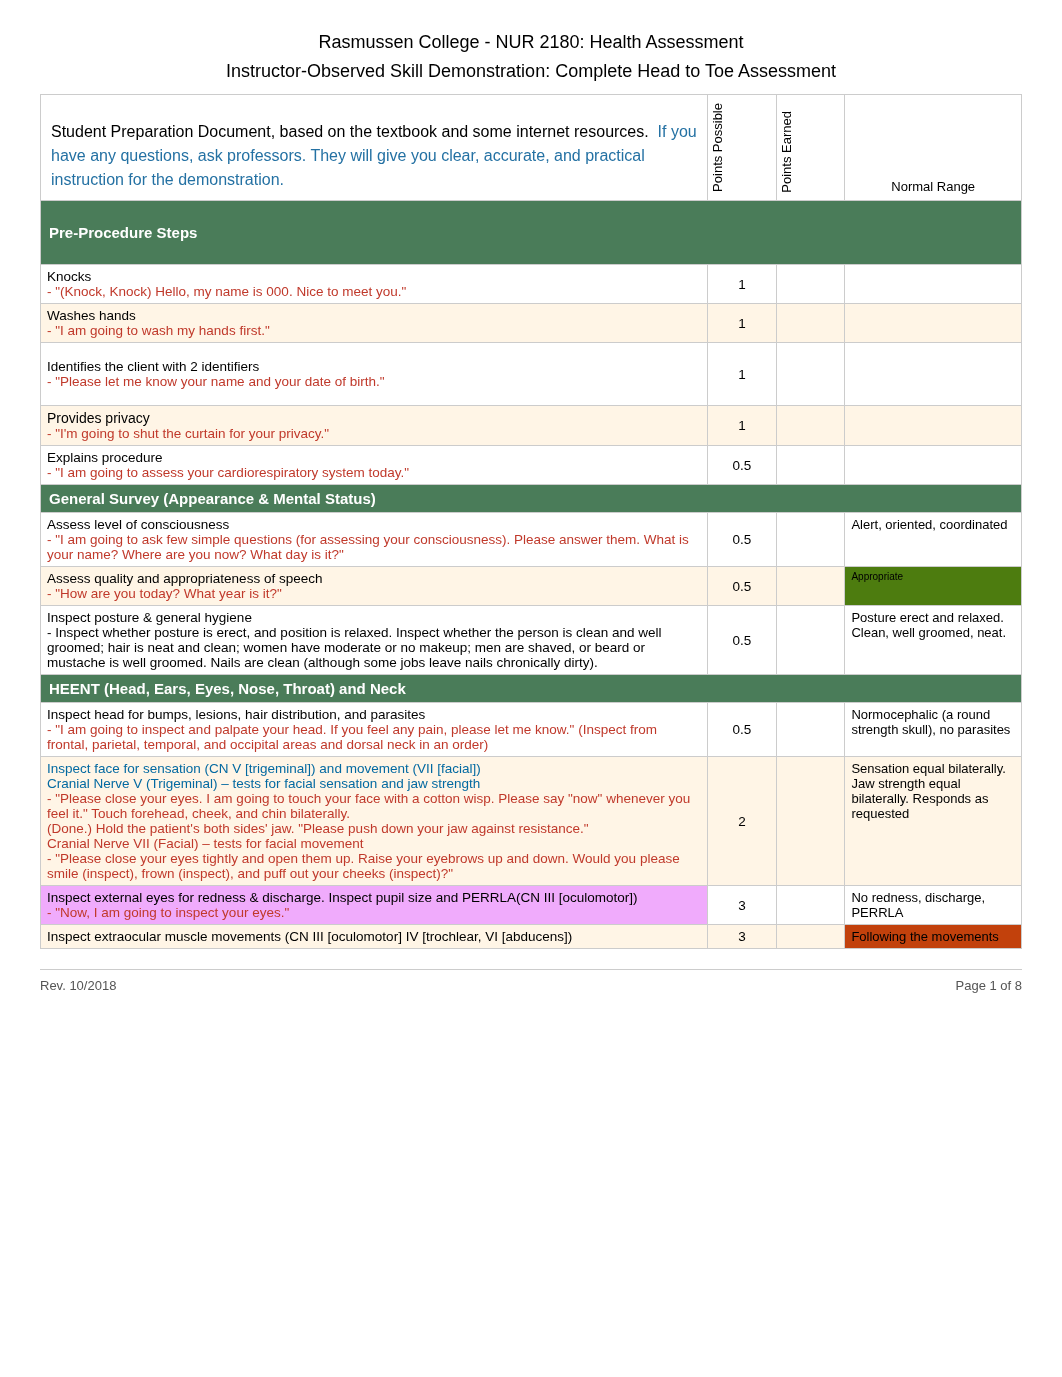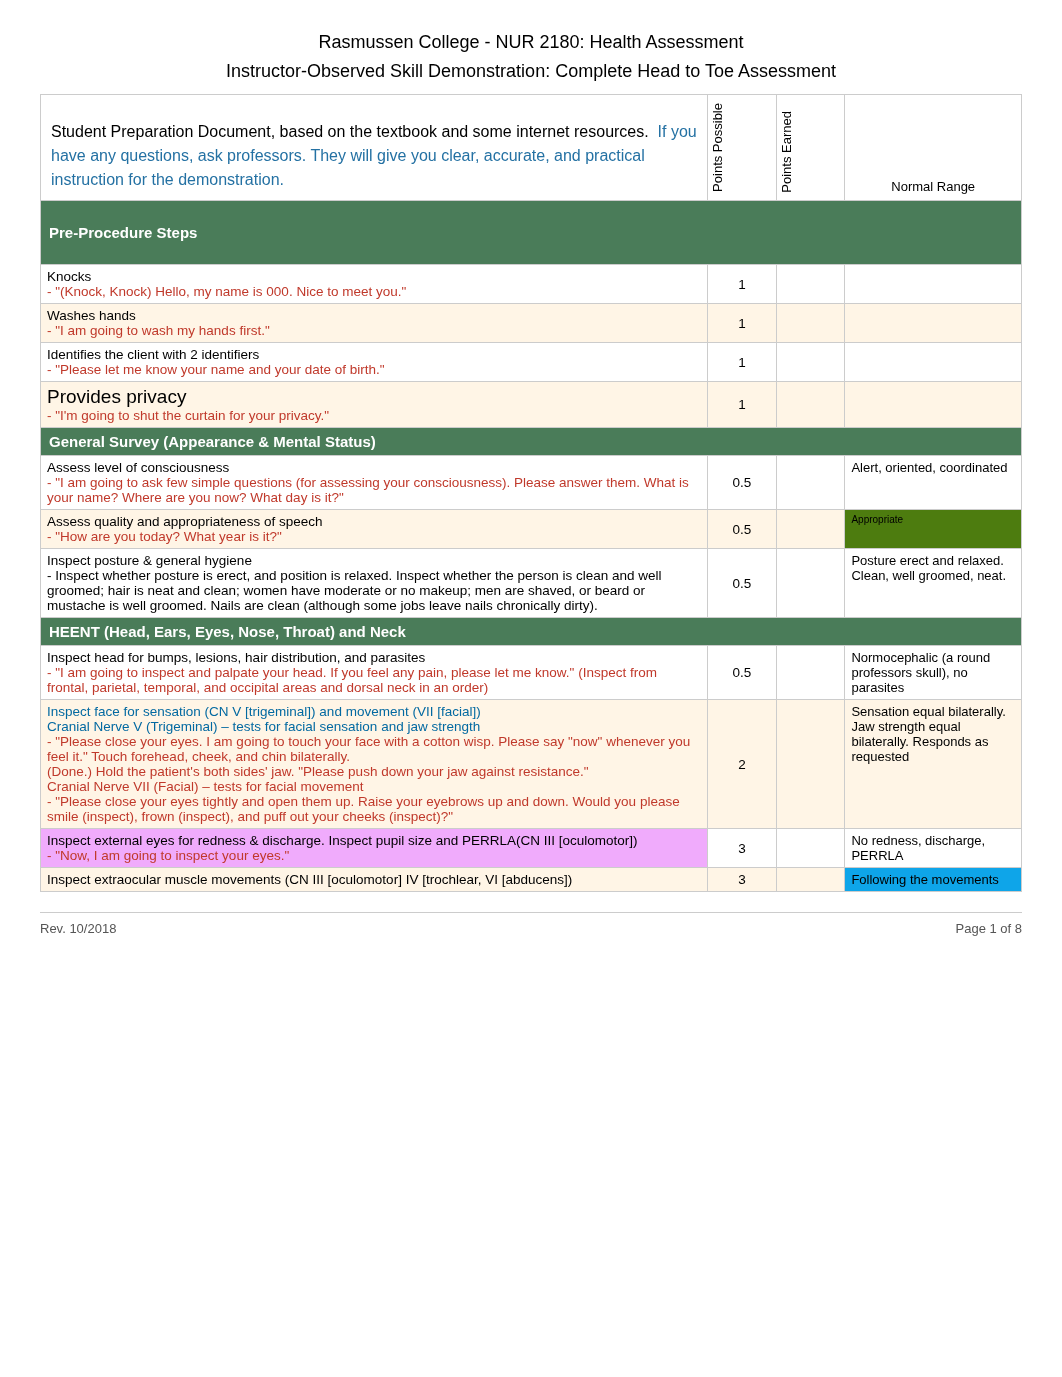--- a/index.html
+++ b/index.html
@@ -114,36 +114,45 @@
       <tr style="background-color: rgb(255, 245, 230);">
         <td class="col-description" style="background-color:#fff5e6; padding:4px 6px; border:1px solid #ccc; vertical-align:top;">
           <div style="font-size:13.5px; color:#000; white-space:pre-line;">Washes hands</div>
           <div style="font-size:13.5px; color:#c0392b;">- "I am going to wash my hands first."</div>
         </td>
         <td class="col-points-possible points-cell" style="background-color:#fff5e6; text-align:center; vertical-align:middle; border:1px solid #ccc; font-size:13.5px;">1</td>
         <td class="col-points-earned" style="background-color:#fff5e6; border:1px solid #ccc;"></td>
         <td class="col-normal-range normal-range-cell" style="background-color:#fff5e6; border:1px solid #ccc; padding:4px 6px; font-size:13px; vertical-align:top;"></td>
       </tr>
       <tr style="background-color: rgb(255, 255, 255);">
-        <td class="col-description" style="background-color:#ffffff; padding:4px 6px; border:1px solid #ccc; vertical-align:top;">
+        <td class="col-description" style="background-color:#ffffff; padding:16px 6px; border:1px solid #ccc; vertical-align:top;">
           <div style="font-size:13.5px; color:#000; white-space:pre-line;">Identifies the client with 2 identifiers</div>
           <div style="font-size:13.5px; color:#c0392b;">- "Please let me know your name and your date of birth."</div>
         </td>
         <td class="col-points-possible points-cell" style="background-color:#ffffff; text-align:center; vertical-align:middle; border:1px solid #ccc; font-size:13.5px;">1</td>
         <td class="col-points-earned" style="background-color:#ffffff; border:1px solid #ccc;"></td>
         <td class="col-normal-range normal-range-cell" style="background-color:#ffffff; border:1px solid #ccc; padding:4px 6px; font-size:13px; vertical-align:top;"></td>
       </tr>
       <tr style="background-color: rgb(255, 245, 230);">
         <td class="col-description" style="background-color:#fff5e6; padding:4px 6px; border:1px solid #ccc; vertical-align:top;">
-          <div style="font-size:19px; color:#000; white-space:pre-line;">Provides privacy</div>
+          <div style="font-size:14px; color:#000; white-space:pre-line;">Provides privacy</div>
           <div style="font-size:13.5px; color:#c0392b;">- "I'm going to shut the curtain for your privacy."</div>
         </td>
         <td class="col-points-possible points-cell" style="background-color:#fff5e6; text-align:center; vertical-align:middle; border:1px solid #ccc; font-size:13.5px;">1</td>
         <td class="col-points-earned" style="background-color:#fff5e6; border:1px solid #ccc;"></td>
         <td class="col-normal-range normal-range-cell" style="background-color:#fff5e6; border:1px solid #ccc; padding:4px 6px; font-size:13px; vertical-align:top;"></td>
+      </tr>
+      <tr style="background-color: rgb(255, 255, 255);">
+        <td class="col-description" style="background-color:#ffffff; padding:4px 6px; border:1px solid #ccc; vertical-align:top;">
+          <div style="font-size:13.5px; color:#000; white-space:pre-line;">Explains procedure</div>
+          <div style="font-size:13.5px; color:#c0392b;">- "I am going to assess your cardiorespiratory system today."</div>
+        </td>
+        <td class="col-points-possible points-cell" style="background-color:#ffffff; text-align:center; vertical-align:middle; border:1px solid #ccc; font-size:13.5px;">0.5</td>
+        <td class="col-points-earned" style="background-color:#ffffff; border:1px solid #ccc;"></td>
+        <td class="col-normal-range normal-range-cell" style="background-color:#ffffff; border:1px solid #ccc; padding:4px 6px; font-size:13px; vertical-align:top;"></td>
       </tr>
       <tr>
         <td colspan="4" style="background-color:#4a7c59; color:#fff; font-size:15px; font-weight:bold; padding:5px 8px;">General Survey (Appearance &amp; Mental Status)</td>
       </tr>
       <tr style="background-color: rgb(255, 255, 255);">
         <td class="col-description" style="background-color:#ffffff; padding:4px 6px; border:1px solid #ccc; vertical-align:top;">
           <div style="font-size:13.5px; color:#000; white-space:pre-line;">Assess level of consciousness</div>
           <div style="font-size:13.5px; color:#c0392b;">- "I am going to ask few simple questions (for assessing your consciousness). Please answer them.  What is your name? Where are you now? What day is it?"</div>
         </td>
         <td class="col-points-possible points-cell" style="background-color:#ffffff; text-align:center; vertical-align:middle; border:1px solid #ccc; font-size:13.5px;">0.5</td>
@@ -171,21 +180,21 @@
       <tr>
         <td colspan="4" style="background-color:#4a7c59; color:#fff; font-size:15px; font-weight:bold; padding:5px 8px;">HEENT (Head, Ears, Eyes, Nose, Throat) and Neck</td>
       </tr>
       <tr style="background-color: rgb(255, 255, 255);">
         <td class="col-description" style="background-color:#ffffff; padding:4px 6px; border:1px solid #ccc; vertical-align:top;">
           <div style="font-size:13.5px; color:#000; white-space:pre-line;">Inspect head for bumps, lesions, hair distribution, and parasites</div>
           <div style="font-size:13.5px; color:#c0392b;">- "I am going to inspect and palpate your head. If you feel any pain, please let me know." (Inspect from frontal, parietal, temporal, and occipital areas and dorsal neck in an order)</div>
         </td>
         <td class="col-points-possible points-cell" style="background-color:#ffffff; text-align:center; vertical-align:middle; border:1px solid #ccc; font-size:13.5px;">0.5</td>
         <td class="col-points-earned" style="background-color:#ffffff; border:1px solid #ccc;"></td>
-        <td class="col-normal-range normal-range-cell" style="background-color:#ffffff; border:1px solid #ccc; padding:4px 6px; font-size:13px; vertical-align:top;">Normocephalic (a round professors skull), no parasites</td>
+        <td class="col-normal-range normal-range-cell" style="background-color:#ffffff; border:1px solid #ccc; padding:4px 6px; font-size:13px; vertical-align:top;">Normocephalic (a round strength skull), no parasites</td>
       </tr>
       <tr style="background-color: rgb(255, 245, 230);">
         <td class="col-description" style="background-color:#fff5e6; padding:4px 6px; border:1px solid #ccc; vertical-align:top;">
           <div style="font-size:13.5px; color:#0369a1; white-space:pre-line;">Inspect face for sensation (CN V [trigeminal]) and movement (VII [facial])
 Cranial Nerve V (Trigeminal) – tests for facial sensation and jaw strength</div>
           <div style="font-size:13.5px; color:#c0392b;">- "Please close your eyes. I am going to touch your face with a cotton wisp. Please say "now" whenever you feel it." Touch forehead, cheek, and chin bilaterally.</div>
           <div style="font-size:13.5px; color:#c0392b;">(Done.) Hold the patient's both sides' jaw.  "Please push down your jaw against resistance."</div>
           <div style="font-size:13.5px; color:#c0392b;">Cranial Nerve VII (Facial) – tests for facial movement</div>
           <div style="font-size:13.5px; color:#c0392b;">- "Please close your eyes tightly and open them up. Raise your eyebrows up and down. Would you please smile (inspect), frown (inspect), and puff out your cheeks (inspect)?"</div>
         </td>
@@ -201,21 +210,21 @@
         <td class="col-points-possible points-cell" style="background-color:#ffffff; text-align:center; vertical-align:middle; border:1px solid #ccc; font-size:13.5px;">3</td>
         <td class="col-points-earned" style="background-color:#ffffff; border:1px solid #ccc;"></td>
         <td class="col-normal-range normal-range-cell" style="background-color:#ffffff; border:1px solid #ccc; padding:4px 6px; font-size:13px; vertical-align:top;">No redness, discharge, PERRLA</td>
       </tr>
       <tr style="background-color: rgb(255, 245, 230);">
         <td class="col-description" style="background-color:#fff5e6; padding:4px 6px; border:1px solid #ccc; vertical-align:top;">
           <div style="font-size:13.5px; color:#000; white-space:pre-line;">Inspect extraocular muscle movements  (CN III [oculomotor] IV [trochlear, VI [abducens])</div>
         </td>
         <td class="col-points-possible points-cell" style="background-color:#fff5e6; text-align:center; vertical-align:middle; border:1px solid #ccc; font-size:13.5px;">3</td>
         <td class="col-points-earned" style="background-color:#fff5e6; border:1px solid #ccc;"></td>
-        <td class="col-normal-range normal-range-cell" style="background-color:#0ea5e9; border:1px solid #ccc; padding:4px 6px; font-size:13px; vertical-align:top;">Following the movements</td>
+        <td class="col-normal-range normal-range-cell" style="background-color:#c2410c; border:1px solid #ccc; padding:4px 6px; font-size:13px; vertical-align:top;">Following the movements</td>
       </tr>
     </tbody>
 </table>
 
 <div class="footer">
   <span>Rev. 10/2018</span>
   <span>Page 1 of 8</span>
 </div>
 
 </body></html>

